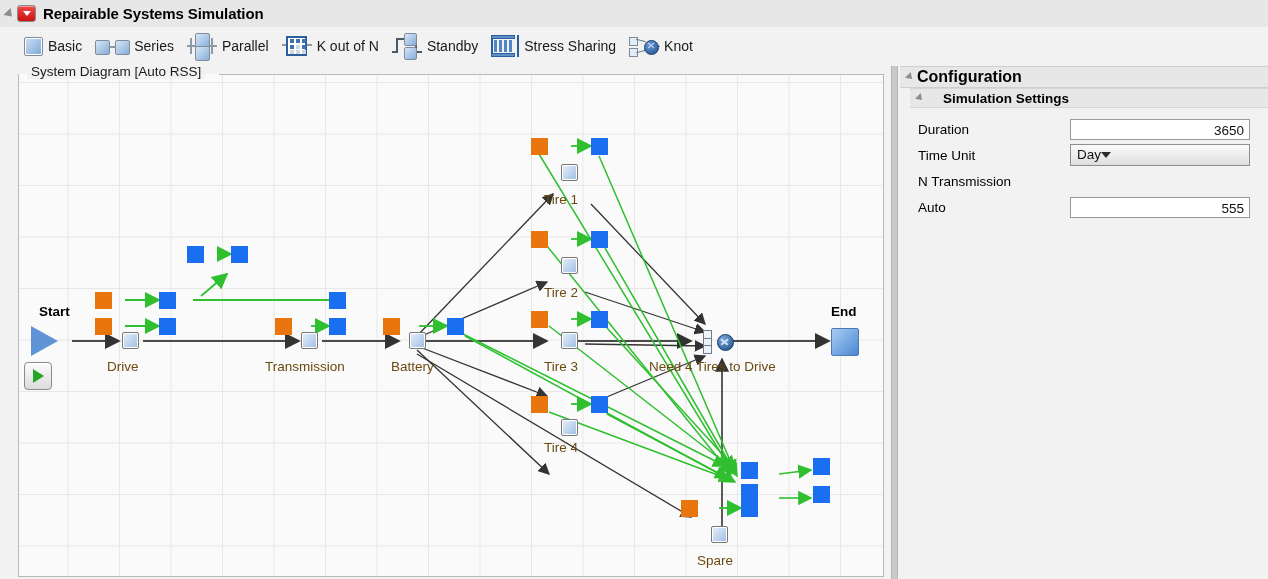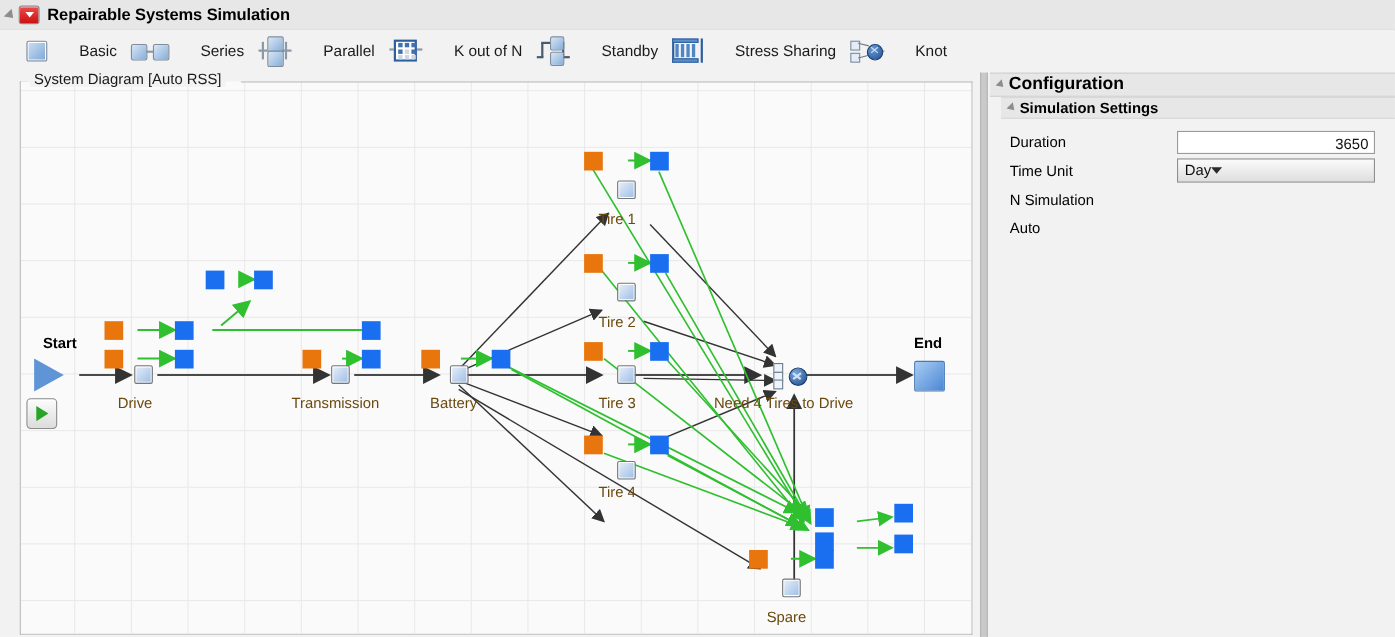--- a/index.html
+++ b/index.html
@@ -34,21 +34,21 @@
   }
   .title-text{
     margin-left:7px;font-size:15px;font-weight:bold;letter-spacing:-0.1px;color:#000;
   }
 
   
   .toolbar{
     position:absolute;left:0;top:27px;width:1268px;height:38px;
     background:#f2f2f2;display:flex;align-items:center;padding-left:24px;box-sizing:border-box;
   }
-  .tool{display:flex;align-items:center;margin-right:13px;cursor:default;gap:24px;}
+  .tool{display:flex;align-items:center;margin-right:13px;cursor:default;}
   .tool .lbl{margin-left:5px;font-size:14px;color:#1a1a1a;}
   .ic{position:relative;display:inline-block;}
 
   
   .ic-basic{width:17px;height:17px;border:1px solid #7f8c9b;border-radius:2px;
     background:linear-gradient(135deg,#cfe0f4,#7ba7d7);box-shadow:inset 0 0 0 1px #fff;}
   
   .ic-series{width:34px;height:15px;}
   .ic-series .sq{position:absolute;top:1px;width:13px;height:13px;border:1px solid #7f8c9b;border-radius:2px;
     background:linear-gradient(135deg,#d8e6f6,#86aed9);}
@@ -145,21 +145,21 @@
   .splitter{position:absolute;left:891px;top:66px;width:7px;height:513px;background:#c9c9c9;
     border-left:1px solid #b4b4b4;border-right:1px solid #b4b4b4;box-sizing:border-box;cursor:col-resize;}
 
   
   .cfg{position:absolute;left:900px;top:66px;width:368px;height:513px;background:#f2f2f2;}
   .cfg-hdr{display:flex;align-items:center;height:22px;background:#e7e7e7;border:1px solid #cfcfcf;
     border-left:none;border-right:none;box-sizing:border-box;}
   .cfg-hdr .t{font-size:16px;font-weight:bold;color:#000;margin-left:4px;}
   .sub-hdr{display:flex;align-items:center;height:20px;background:#e7e7e7;border-top:1px solid #d6d6d6;
     border-bottom:1px solid #d6d6d6;margin-left:10px;box-sizing:border-box;}
-  .sub-hdr .t{font-size:13.5px;font-weight:bold;color:#000;margin-left:4px;}
+  .sub-hdr .t{font-size:13.5px;font-weight:bold;color:#000;margin-left:20px;}
   .disc{width:0;height:0;margin-left:7px;
     border-left:6px solid #8d8d8d;border-top:4.5px solid transparent;border-bottom:4.5px solid transparent;
     transform:rotate(45deg);flex:none;}
   .rows{margin-top:8px;}
   .row{display:flex;align-items:center;height:26px;}
   .row .rl{width:170px;padding-left:18px;font-size:13.5px;color:#000000;box-sizing:border-box;}
   .fld{width:180px;height:21px;border:1px solid #9a9a9a;background:#fff;box-sizing:border-box;
     text-align:right;padding:1px 5px 0 0;font-size:13.5px;color:#111;line-height:19px;}
   .combo{width:180px;height:22px;border:1px solid #8f8f8f;box-sizing:border-box;
     background:linear-gradient(#fbfbfb,#dedede);display:flex;align-items:center;
@@ -442,22 +442,23 @@
 
       <div class="row">
         <span class="rl">Time Unit</span>
         <span class="combo">
           <span class="cv">Day</span>
           <span class="ca"></span>
         </span>
       </div>
 
       <div class="row">
-        <span class="rl">N Simulation</span>
+        <span class="rl">N Transmission</span>
       </div>
 
       <div class="row">
         <span class="rl">Auto</span>
+        <span class="fld">555</span>
       </div>
     </div>
   </div>
 
 </div>
 
 </body></html>

